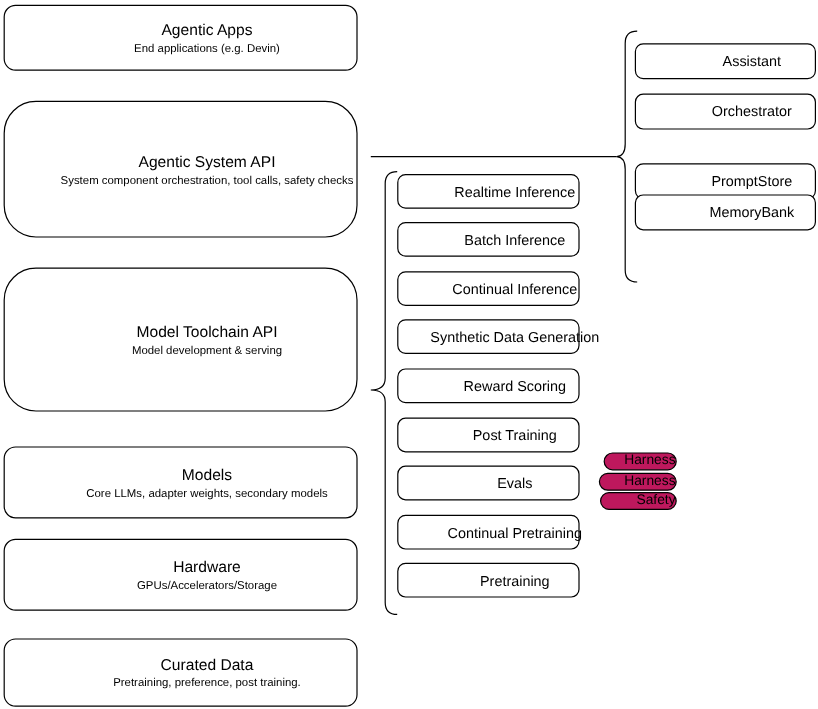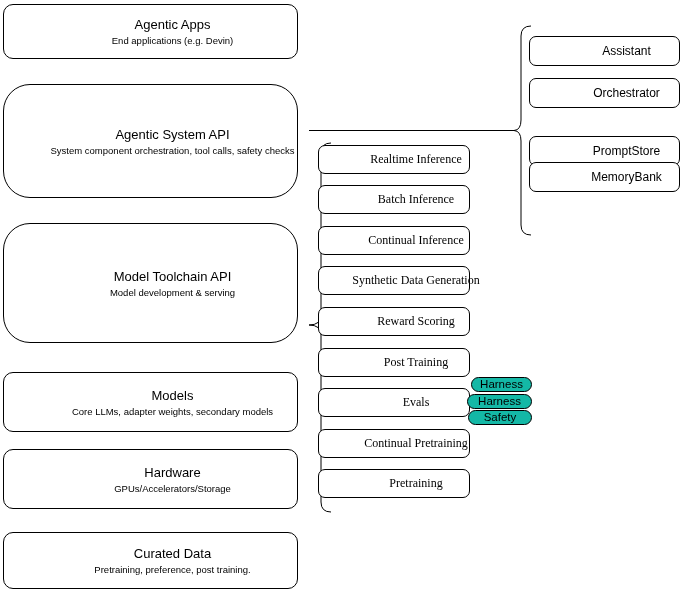--- a/index.html
+++ b/index.html
@@ -28,40 +28,41 @@
     align-items: center;
     justify-content: center;
     text-align: center;
     z-index: 2;
     padding-left: 44px;
   }
   .lnode { left: 3px; width: 295px; gap: 3px; }
   .ntitle { font-size: 13px; line-height: 15px; white-space: nowrap; }
   .nsub   { font-size: 9.5px; line-height: 11px; white-space: nowrap; }
   .mnode {
-    left: 318px; width: 152px; height: 29px;
-    border-radius: 7px; font-size: 12px; white-space: nowrap; font-family: Liberation Serif, serif;
+    left: 331px; width: 152px; height: 29px;
+    border-radius: 7px; font-size: 12px; white-space: nowrap;
   }
   .rnode {
     left: 529px; width: 151px; height: 30px;
     border-radius: 7px; font-size: 12px; white-space: nowrap;
   }
   .tag {
     position: absolute;
     border: 1px solid #000000;
-    background: #14b8a6;
+    background: #be185d;
     box-sizing: border-box;
     border-radius: 8px;
     display: flex;
     align-items: center;
-    justify-content: center;
+    justify-content: flex-end;
     font-size: 11.5px;
     line-height: 13px;
     white-space: nowrap;
     z-index: 3;
+    margin-left: 32px;
   }
 </style>
 </head>
 <body>
 
 <div class="canvas">
 
   <svg class="overlay" viewBox="0 0 682 591" fill="none" stroke="#000000" stroke-width="1">
     <path d="M 331 143 Q 321 143 321 153 L 321 315 Q 321 325 309 325 Q 321 325 321 335 L 321 502 Q 321 512 331 512"></path>
     <path d="M 531 26 Q 521 26 521 36 L 521 120 Q 521 130 514 130.5 Q 521 131 521 141 L 521 225 Q 521 235 531 235"></path>

